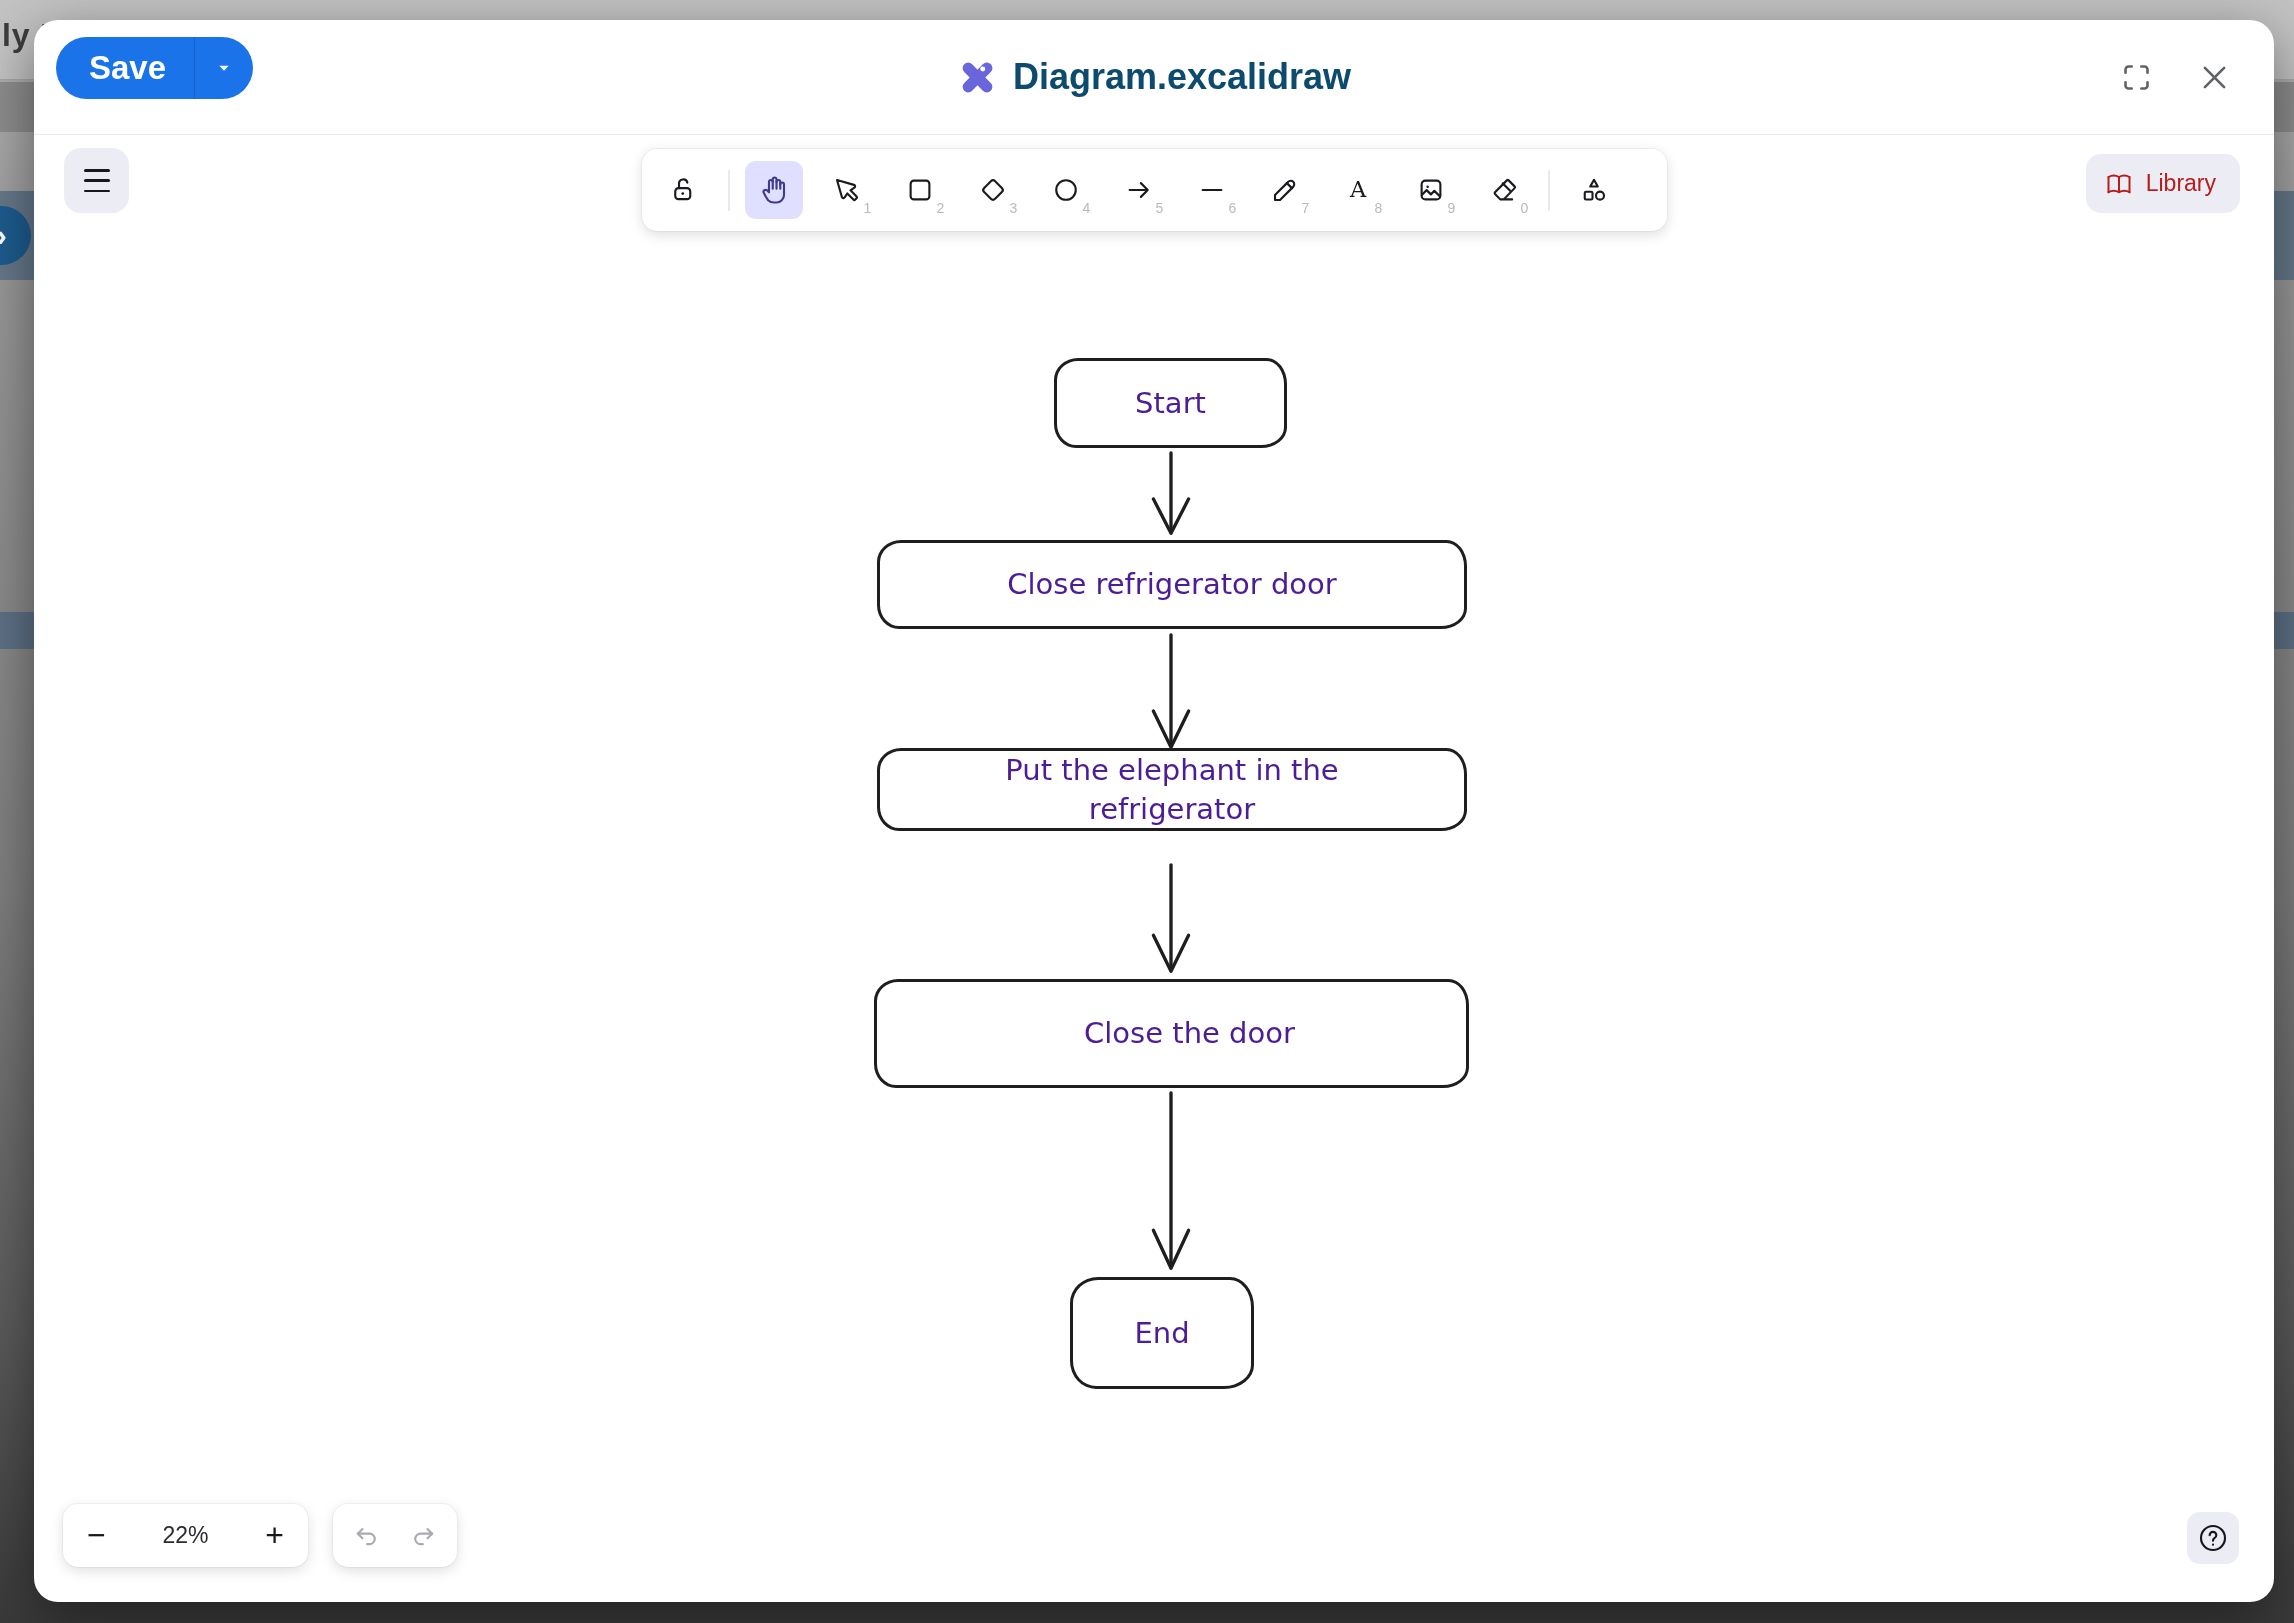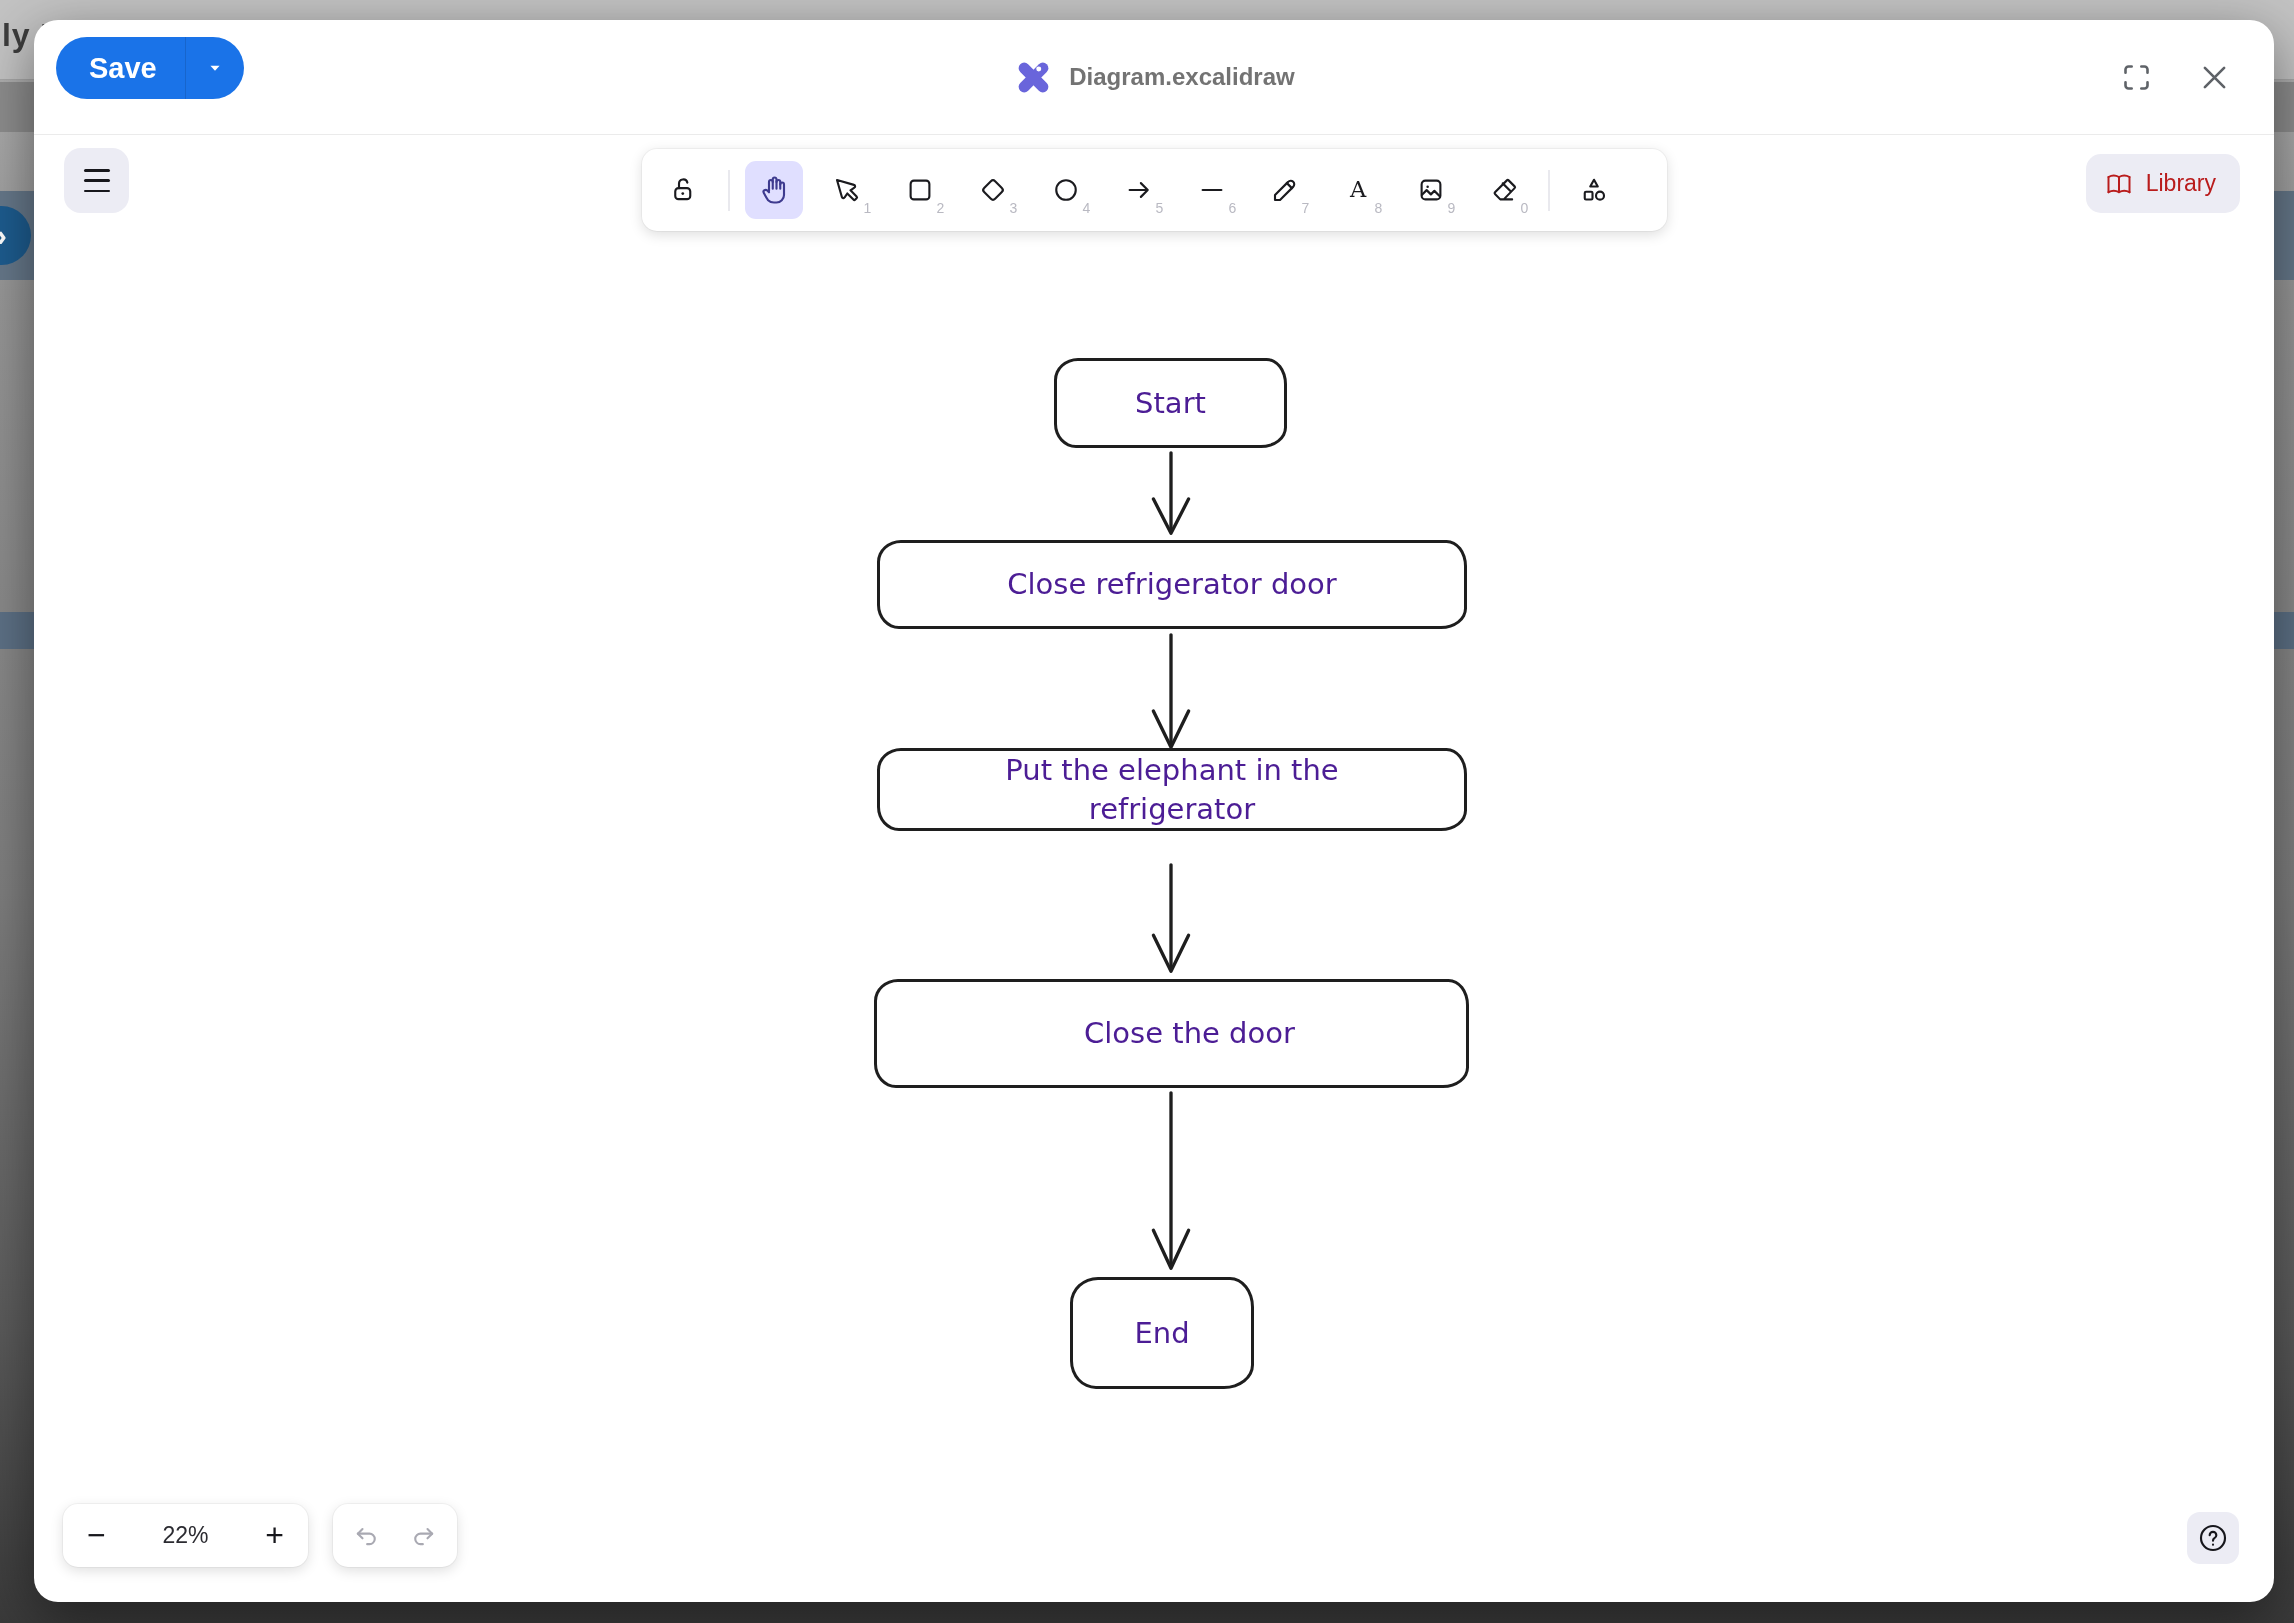--- a/index.html
+++ b/index.html
@@ -21,27 +21,27 @@
 
   
   .modal { position:absolute; left:34px; top:20.4px; width:2240px; height:1582px;
     background:#fff; border-radius:24px; box-shadow:0 16.7px 56px rgba(0,0,0,.45); overflow:hidden; }
 
   
   .modal-header { position:relative; height:115px; border-bottom:1.9px solid #ebebeb; }
   .save-split { position:absolute; left:22px; top:16.7px; height:62px; display:flex;
     border-radius:32px; overflow:hidden; }
   .save-main { border:none; cursor:pointer; background:#1a73e8; color:#fff;
-    font-family:inherit; font-size:29px; font-weight:bold; padding:0 28px 0 33px; }
+    font-family:inherit; font-size:33px; font-weight:bold; padding:0 28px 0 33px; }
   .save-caret { border:none; cursor:pointer; background:#1a73e8; border-left:1.9px solid #1765cc;
     width:59px; display:flex; align-items:center; justify-content:center; }
   .title-wrap { position:absolute; left:0; right:0; top:0; height:100%;
     display:flex; align-items:center; justify-content:center; gap:15px; pointer-events:none; }
   .logo { width:41px; height:41px; }
-  .modal-title { font-size:24px; font-weight:bold; color:#737373; }
+  .modal-title { font-size:36px; font-weight:bold; color:#0c4a6e; }
   .header-actions { position:absolute; right:37px; top:0; height:100%;
     display:flex; align-items:center; gap:33px; }
   .hbtn { border:none; background:transparent; cursor:pointer; width:45px; height:45px;
     display:flex; align-items:center; justify-content:center; color:#5f6368; border-radius:7.4px; }
   .hbtn svg { width:33px; height:33px; }
 
   
   .island { background:#ffffff; border-radius:15px;
     box-shadow:0 0 0 0.9px rgba(0,0,0,.04), 0 3.7px 13px rgba(0,0,0,.13); }
   .menu-btn { position:absolute; left:30px; top:128px; width:65px; height:65px;

